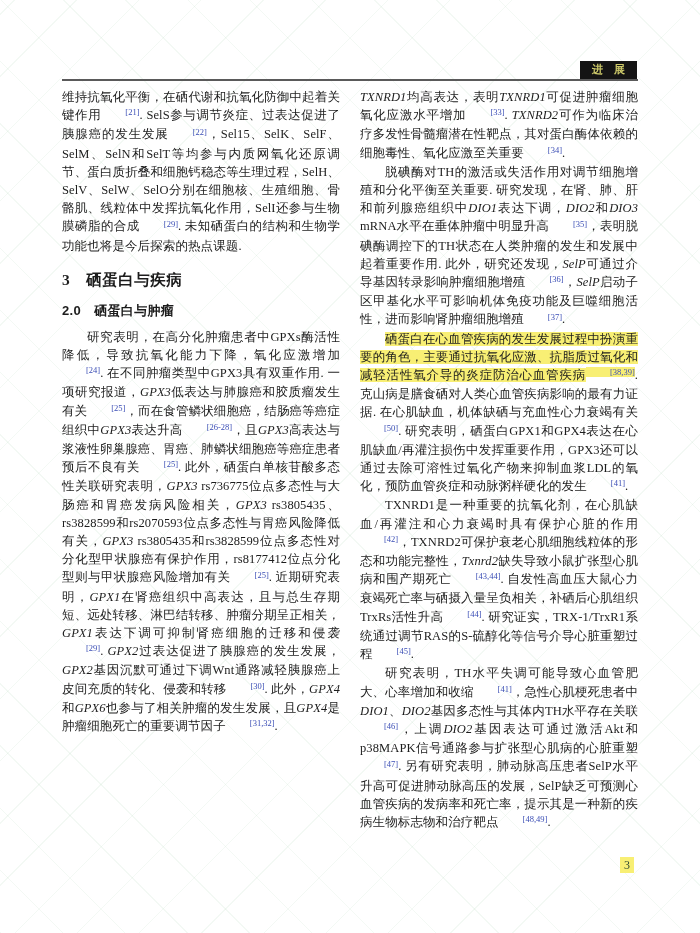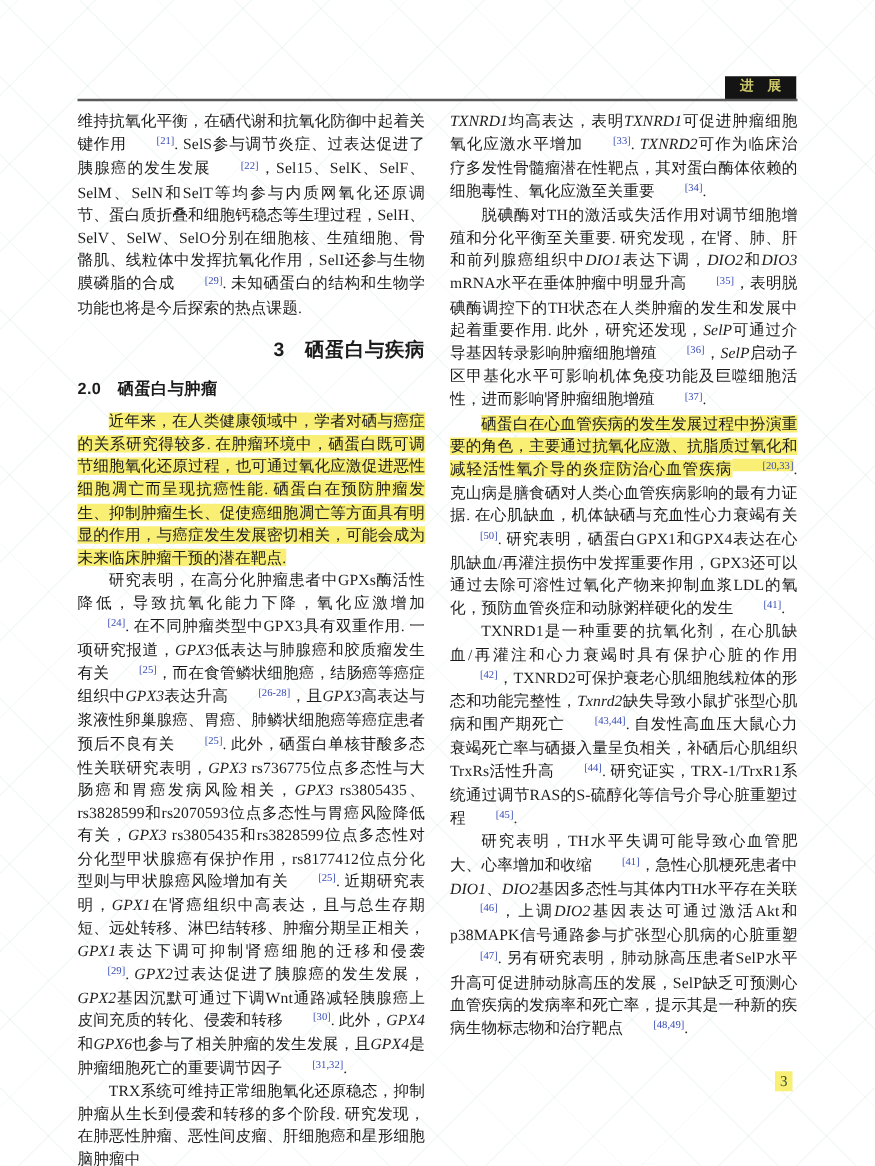--- a/index.html
+++ b/index.html
@@ -44,23 +44,22 @@
     margin:0;
     font-size:12.5px;
     line-height:18.2px;
     text-align:justify;
     letter-spacing:0.1px;
   }
   .para.ind{text-indent:2em;}
   .h1{
     font-size:15.5px;font-weight:bold;
     margin:15px 0 11px 0;
-    font-family:Liberation Sans, sans-serif;
+    font-family:Liberation Serif, serif;
     letter-spacing:0.5px;
-    text-align:right;
   }
   .h2{
     font-size:13px;font-weight:bold;
     margin:11px 0 8px 0;
     font-family:"Liberation Sans","DejaVu Sans",sans-serif;
     letter-spacing:0.3px;
   }
   .it{font-style:italic;}
   .cit{
     font-size:8.5px;
@@ -83,27 +82,25 @@
 
 <div class="page">
   <div class="header-badge">进 展</div>
   <div class="header-rule"></div>
 
   <div class="content">
     <div class="col">
         <p class="para"><span>维持抗氧化平衡，在硒代谢和抗氧化防御中起着关键作用</span><span class="cit">[21]</span><span>. SelS参与调节炎症、过表达促进了胰腺癌的发生发展</span><span class="cit">[22]</span><span>，Sel15、SelK、SelF、SelM、SelN和SelT等均参与内质网氧化还原调节、蛋白质折叠和细胞钙稳态等生理过程，SelH、SelV、SelW、SelO分别在细胞核、生殖细胞、骨骼肌、线粒体中发挥抗氧化作用，SelI还参与生物膜磷脂的合成</span><span class="cit">[29]</span><span>. 未知硒蛋白的结构和生物学功能也将是今后探索的热点课题.</span></p>
         <div class="h1">3　硒蛋白与疾病</div>
         <div class="h2">2.0　硒蛋白与肿瘤</div>
-        <p class="para ind"><span class="hl">近年来，在人类健康领域中，学者对硒与癌症的关系研究得较多. 在肿瘤环境中，硒蛋白既可调节细胞氧化还原过程，也可通过氧化应激促进恶性细胞凋亡而呈现抗癌性能. 硒蛋白在预防肿瘤发生、抑制肿瘤生长、促使癌细胞凋亡等方面具有明显的作用，与癌症发生发展密切相关，可能会成为未来临床肿瘤干预的潜在靶点.</span></p>
         <p class="para ind"><span>研究表明，在高分化肿瘤患者中GPXs酶活性降低，导致抗氧化能力下降，氧化应激增加</span><span class="cit">[24]</span><span>. 在不同肿瘤类型中GPX3具有双重作用. 一项研究报道，</span><span class="it">GPX3</span><span>低表达与肺腺癌和胶质瘤发生有关</span><span class="cit">[25]</span><span>，而在食管鳞状细胞癌，结肠癌等癌症组织中</span><span class="it">GPX3</span><span>表达升高</span><span class="cit">[26-28]</span><span>，且</span><span class="it">GPX3</span><span>高表达与浆液性卵巢腺癌、胃癌、肺鳞状细胞癌等癌症患者预后不良有关</span><span class="cit">[25]</span><span>. 此外，硒蛋白单核苷酸多态性关联研究表明，</span><span class="it">GPX3</span><span> rs736775位点多态性与大肠癌和胃癌发病风险相关，</span><span class="it">GPX3</span><span> rs3805435、rs3828599和rs2070593位点多态性与胃癌风险降低有关，</span><span class="it">GPX3</span><span> rs3805435和rs3828599位点多态性对分化型甲状腺癌有保护作用，rs8177412位点分化型则与甲状腺癌风险增加有关</span><span class="cit">[25]</span><span>. 近期研究表明，</span><span class="it">GPX1</span><span>在肾癌组织中高表达，且与总生存期短、远处转移、淋巴结转移、肿瘤分期呈正相关，</span><span class="it">GPX1</span><span>表达下调可抑制肾癌细胞的迁移和侵袭</span><span class="cit">[29]</span><span>. </span><span class="it">GPX2</span><span>过表达促进了胰腺癌的发生发展，</span><span class="it">GPX2</span><span>基因沉默可通过下调Wnt通路减轻胰腺癌上皮间充质的转化、侵袭和转移</span><span class="cit">[30]</span><span>. 此外，</span><span class="it">GPX4</span><span>和</span><span class="it">GPX6</span><span>也参与了相关肿瘤的发生发展，且</span><span class="it">GPX4</span><span>是肿瘤细胞死亡的重要调节因子</span><span class="cit">[31,32]</span><span>.</span></p>
-        <p class="para ind"><span>TRX系统可维持正常细胞氧化还原稳态，抑制肿瘤从生长到侵袭和转移的多个阶段. 研究发现，在肺恶性肿瘤、恶性间皮瘤、肝细胞癌和星形细胞脑肿瘤中</span></p>
       </div>
     <div class="col">
         <p class="para"><span class="it">TXNRD1</span><span>均高表达，表明</span><span class="it">TXNRD1</span><span>可促进肿瘤细胞氧化应激水平增加</span><span class="cit">[33]</span><span>. </span><span class="it">TXNRD2</span><span>可作为临床治疗多发性骨髓瘤潜在性靶点，其对蛋白酶体依赖的细胞毒性、氧化应激至关重要</span><span class="cit">[34]</span><span>.</span></p>
         <p class="para ind"><span>脱碘酶对TH的激活或失活作用对调节细胞增殖和分化平衡至关重要. 研究发现，在肾、肺、肝和前列腺癌组织中</span><span class="it">DIO1</span><span>表达下调，</span><span class="it">DIO2</span><span>和</span><span class="it">DIO3</span><span> mRNA水平在垂体肿瘤中明显升高</span><span class="cit">[35]</span><span>，表明脱碘酶调控下的TH状态在人类肿瘤的发生和发展中起着重要作用. 此外，研究还发现，</span><span class="it">SelP</span><span>可通过介导基因转录影响肿瘤细胞增殖</span><span class="cit">[36]</span><span>，</span><span class="it">SelP</span><span>启动子区甲基化水平可影响机体免疫功能及巨噬细胞活性，进而影响肾肿瘤细胞增殖</span><span class="cit">[37]</span><span>.</span></p>
-        <p class="para ind"><span class="hl">硒蛋白在心血管疾病的发生发展过程中扮演重要的角色，主要通过抗氧化应激、抗脂质过氧化和减轻活性氧介导的炎症防治心血管疾病</span><span class="cit hl">[20,33]</span><span>. 克山病是膳食硒对人类心血管疾病影响的最有力证据. 在心肌缺血，机体缺硒与充血性心力衰竭有关</span><span class="cit">[50]</span><span>. 研究表明，硒蛋白GPX1和GPX4表达在心肌缺血/再灌注损伤中发挥重要作用，GPX3还可以通过去除可溶性过氧化产物来抑制血浆LDL的氧化，预防血管炎症和动脉粥样硬化的发生</span><span class="cit">[41]</span><span>.</span></p>
+        <p class="para ind"><span class="hl">硒蛋白在心血管疾病的发生发展过程中扮演重要的角色，主要通过抗氧化应激、抗脂质过氧化和减轻活性氧介导的炎症防治心血管疾病</span><span class="cit hl">[38,39]</span><span>. 克山病是膳食硒对人类心血管疾病影响的最有力证据. 在心肌缺血，机体缺硒与充血性心力衰竭有关</span><span class="cit">[50]</span><span>. 研究表明，硒蛋白GPX1和GPX4表达在心肌缺血/再灌注损伤中发挥重要作用，GPX3还可以通过去除可溶性过氧化产物来抑制血浆LDL的氧化，预防血管炎症和动脉粥样硬化的发生</span><span class="cit">[41]</span><span>.</span></p>
         <p class="para ind"><span>TXNRD1是一种重要的抗氧化剂，在心肌缺血/再灌注和心力衰竭时具有保护心脏的作用</span><span class="cit">[42]</span><span>，TXNRD2可保护衰老心肌细胞线粒体的形态和功能完整性，</span><span class="it">Txnrd2</span><span>缺失导致小鼠扩张型心肌病和围产期死亡</span><span class="cit">[43,44]</span><span>. 自发性高血压大鼠心力衰竭死亡率与硒摄入量呈负相关，补硒后心肌组织TrxRs活性升高</span><span class="cit">[44]</span><span>. 研究证实，TRX-1/TrxR1系统通过调节RAS的S-硫醇化等信号介导心脏重塑过程</span><span class="cit">[45]</span><span>.</span></p>
         <p class="para ind"><span>研究表明，TH水平失调可能导致心血管肥大、心率增加和收缩</span><span class="cit">[41]</span><span>，急性心肌梗死患者中</span><span class="it">DIO1</span><span>、</span><span class="it">DIO2</span><span>基因多态性与其体内TH水平存在关联</span><span class="cit">[46]</span><span>，上调</span><span class="it">DIO2</span><span>基因表达可通过激活Akt和p38MAPK信号通路参与扩张型心肌病的心脏重塑</span><span class="cit">[47]</span><span>. 另有研究表明，肺动脉高压患者SelP水平升高可促进肺动脉高压的发展，SelP缺乏可预测心血管疾病的发病率和死亡率，提示其是一种新的疾病生物标志物和治疗靶点</span><span class="cit">[48,49]</span><span>.</span></p>
       </div>
   </div>
 
   <div class="page-number">3</div>
 </div>
 
 </body></html>

